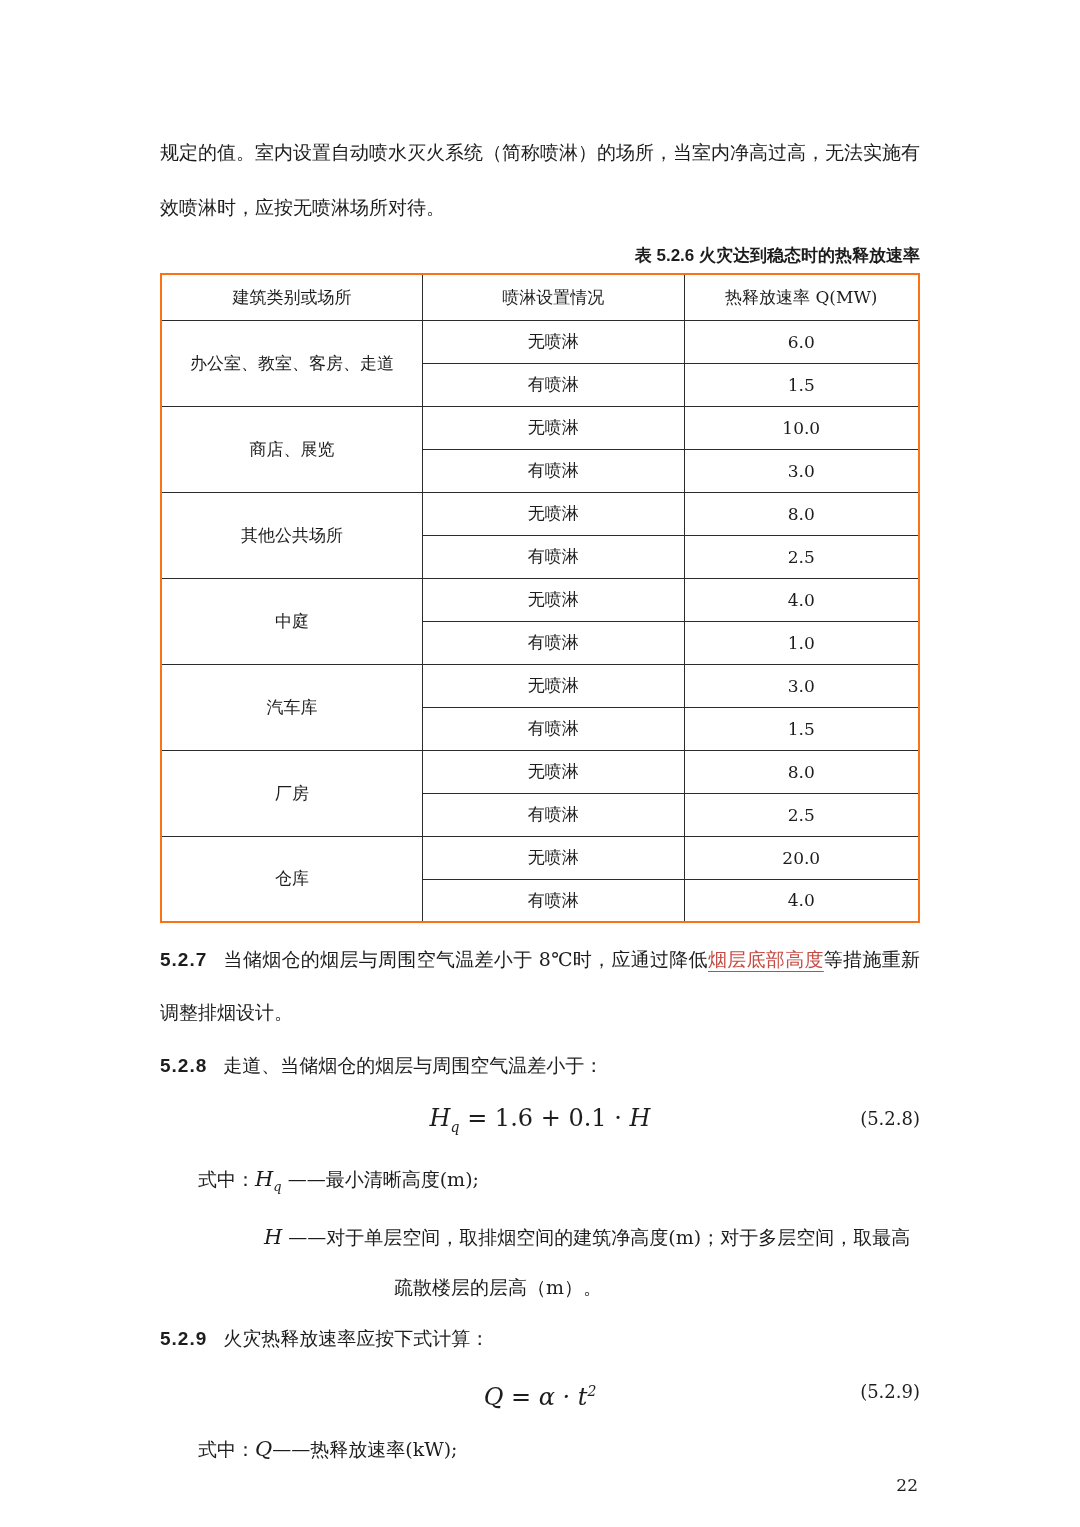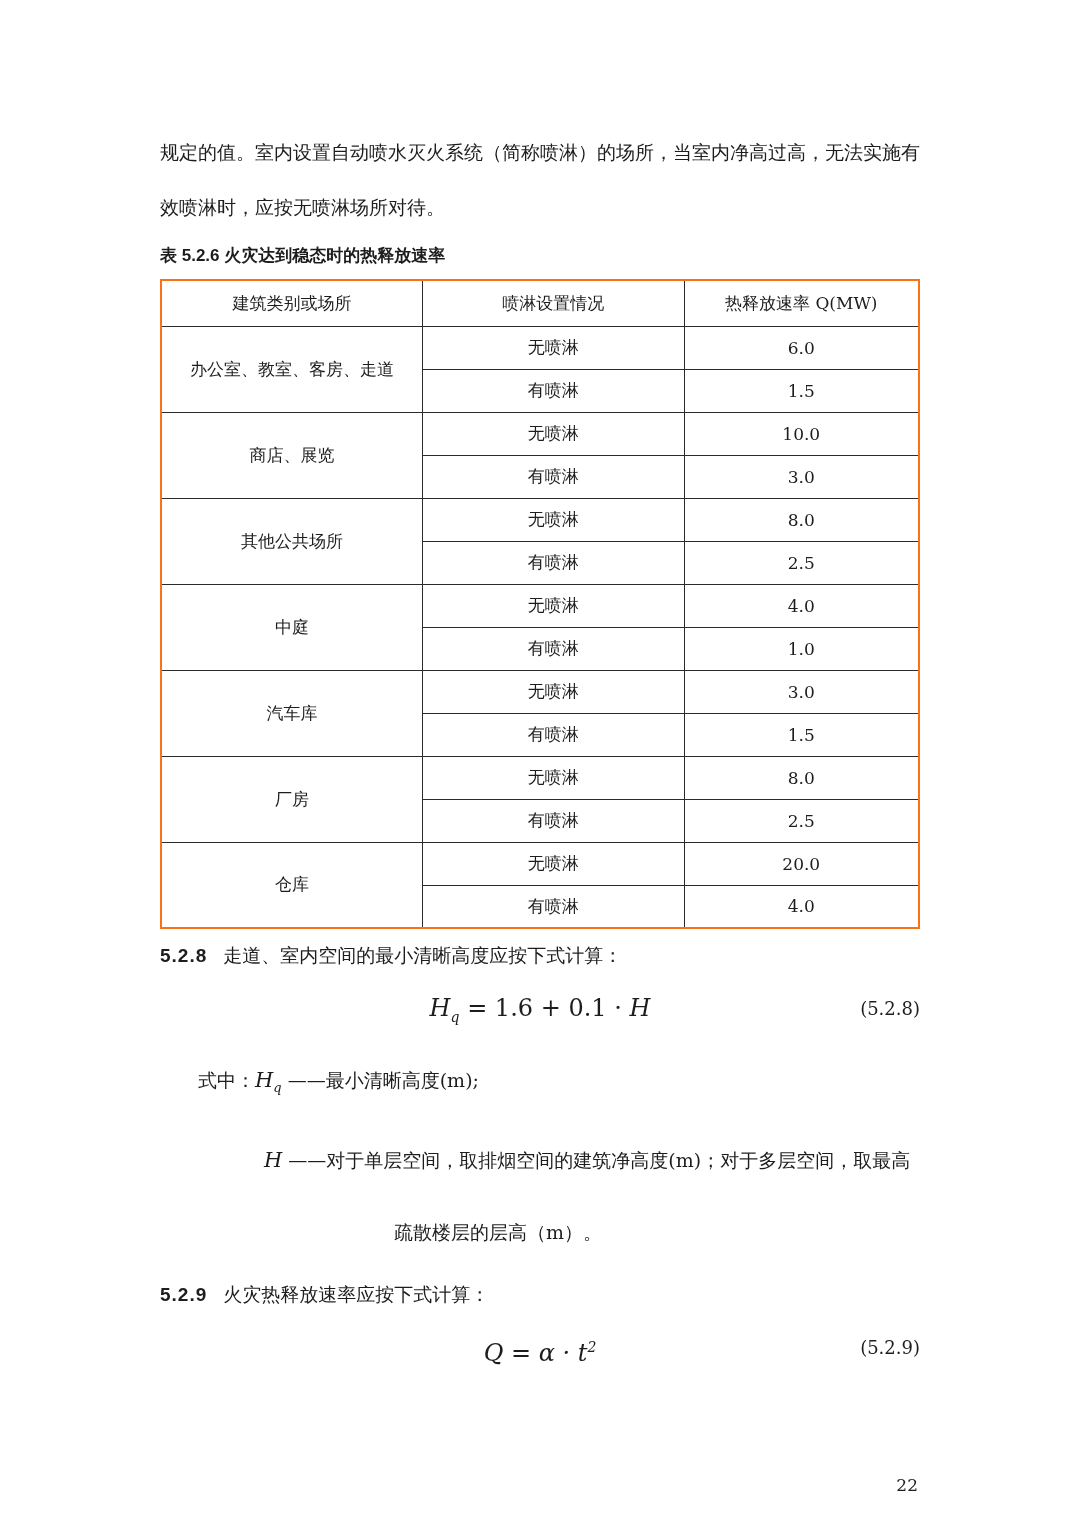--- a/index.html
+++ b/index.html
@@ -13,22 +13,22 @@
     font-family: "DejaVu Serif", "Liberation Serif", serif;
     color: #1d1d1d;
     overflow: hidden;
   }
   .intro {
     font-size: 19px;
     line-height: 55px;
     text-align: justify;
   }
   .table-title {
-    margin: 9px 0 11px 0;
-    text-align: left;
+    margin: 9px 0 5px 0;
+    text-align: right;
     font-size: 17px;
     font-weight: bold;
     line-height: 24px;
     font-family: "Liberation Sans", "DejaVu Sans", sans-serif;
   }
   table.hrr-table {
     width: 100%;
     border-collapse: collapse;
     border: 2px solid #f97316;
     table-layout: fixed;
@@ -78,21 +78,21 @@
   .eq-label {
     position: absolute;
     right: 0;
     top: 0;
     font-size: 18px;
     font-style: normal;
     line-height: 53px;
     font-family: "DejaVu Serif", "Liberation Serif", serif;
     text-align: center;
   }
-  .def-line { font-size: 19px; line-height: 72px; }
+  .def-line { font-size: 19px; line-height: 50px; }
   .def-line .def-var { font-size: 21px; }
   .def-line sub { font-size: 13px; font-style: italic; }
   .def1 { margin-left: 38px; }
   .def2 { margin-left: 104px; }
   .def2-cont { display: block; margin-left: 130px; }
   .def3 { margin-left: 38px; }
   .page-number {
     position: absolute;
     top: 1475px;
     right: 162px;
@@ -181,23 +181,26 @@
           <td>无喷淋</td>
           <td>20.0</td>
         </tr>
         <tr>
           <td>有喷淋</td>
           <td>4.0</td>
         </tr>
       </tbody>
   </table>
 
+  <div class="body-line sec-block">
+    <span class="sec-num">5.2.7</span><span>当储烟仓的烟层与周围空气温差小于 8℃时，应通过降低</span><span class="red-term" id="red-term" style="color: rgb(198, 74, 66); text-decoration-color: rgb(198, 74, 66);">烟层底部高度</span><span>等措施重新调整排烟设计。</span>
+  </div>
 
   <div class="body-line">
-    <span class="sec-num">5.2.8</span><span>走道、室内空间的最小清晰高度应按下式计算：</span>
+    <span class="sec-num">5.2.8</span><span>走道、当储烟仓的烟层与周围空气温差小于：</span>
   </div>
 
   <div class="equation">
     <span><span class="eq-var">H</span><sub>q</sub><span> = 1.6 + 0.1 · </span><span class="eq-var">H</span></span>
     <span class="eq-label">(5.2.8)</span>
   </div>
 
   <div class="def-line def1">
     <span>式中：</span><span class="eq-var def-var">H</span><sub>q</sub><span> ——最小清晰高度(m);</span>
   </div>
@@ -208,16 +211,19 @@
 
   <div class="body-line">
     <span class="sec-num">5.2.9</span><span>火灾热释放速率应按下式计算：</span>
   </div>
 
   <div class="equation">
     <span><span class="eq-var">Q</span><span> = </span><span class="eq-var">α · t</span><sup>2</sup></span>
     <span class="eq-label">(5.2.9)</span>
   </div>
 
+  <div class="def-line def3">
+    <span>式中：</span><span class="eq-var def-var">Q</span><span>——热释放速率(kW);</span>
+  </div>
 
   <div class="page-number">22</div>
 
 </div>
 
 </body></html>

